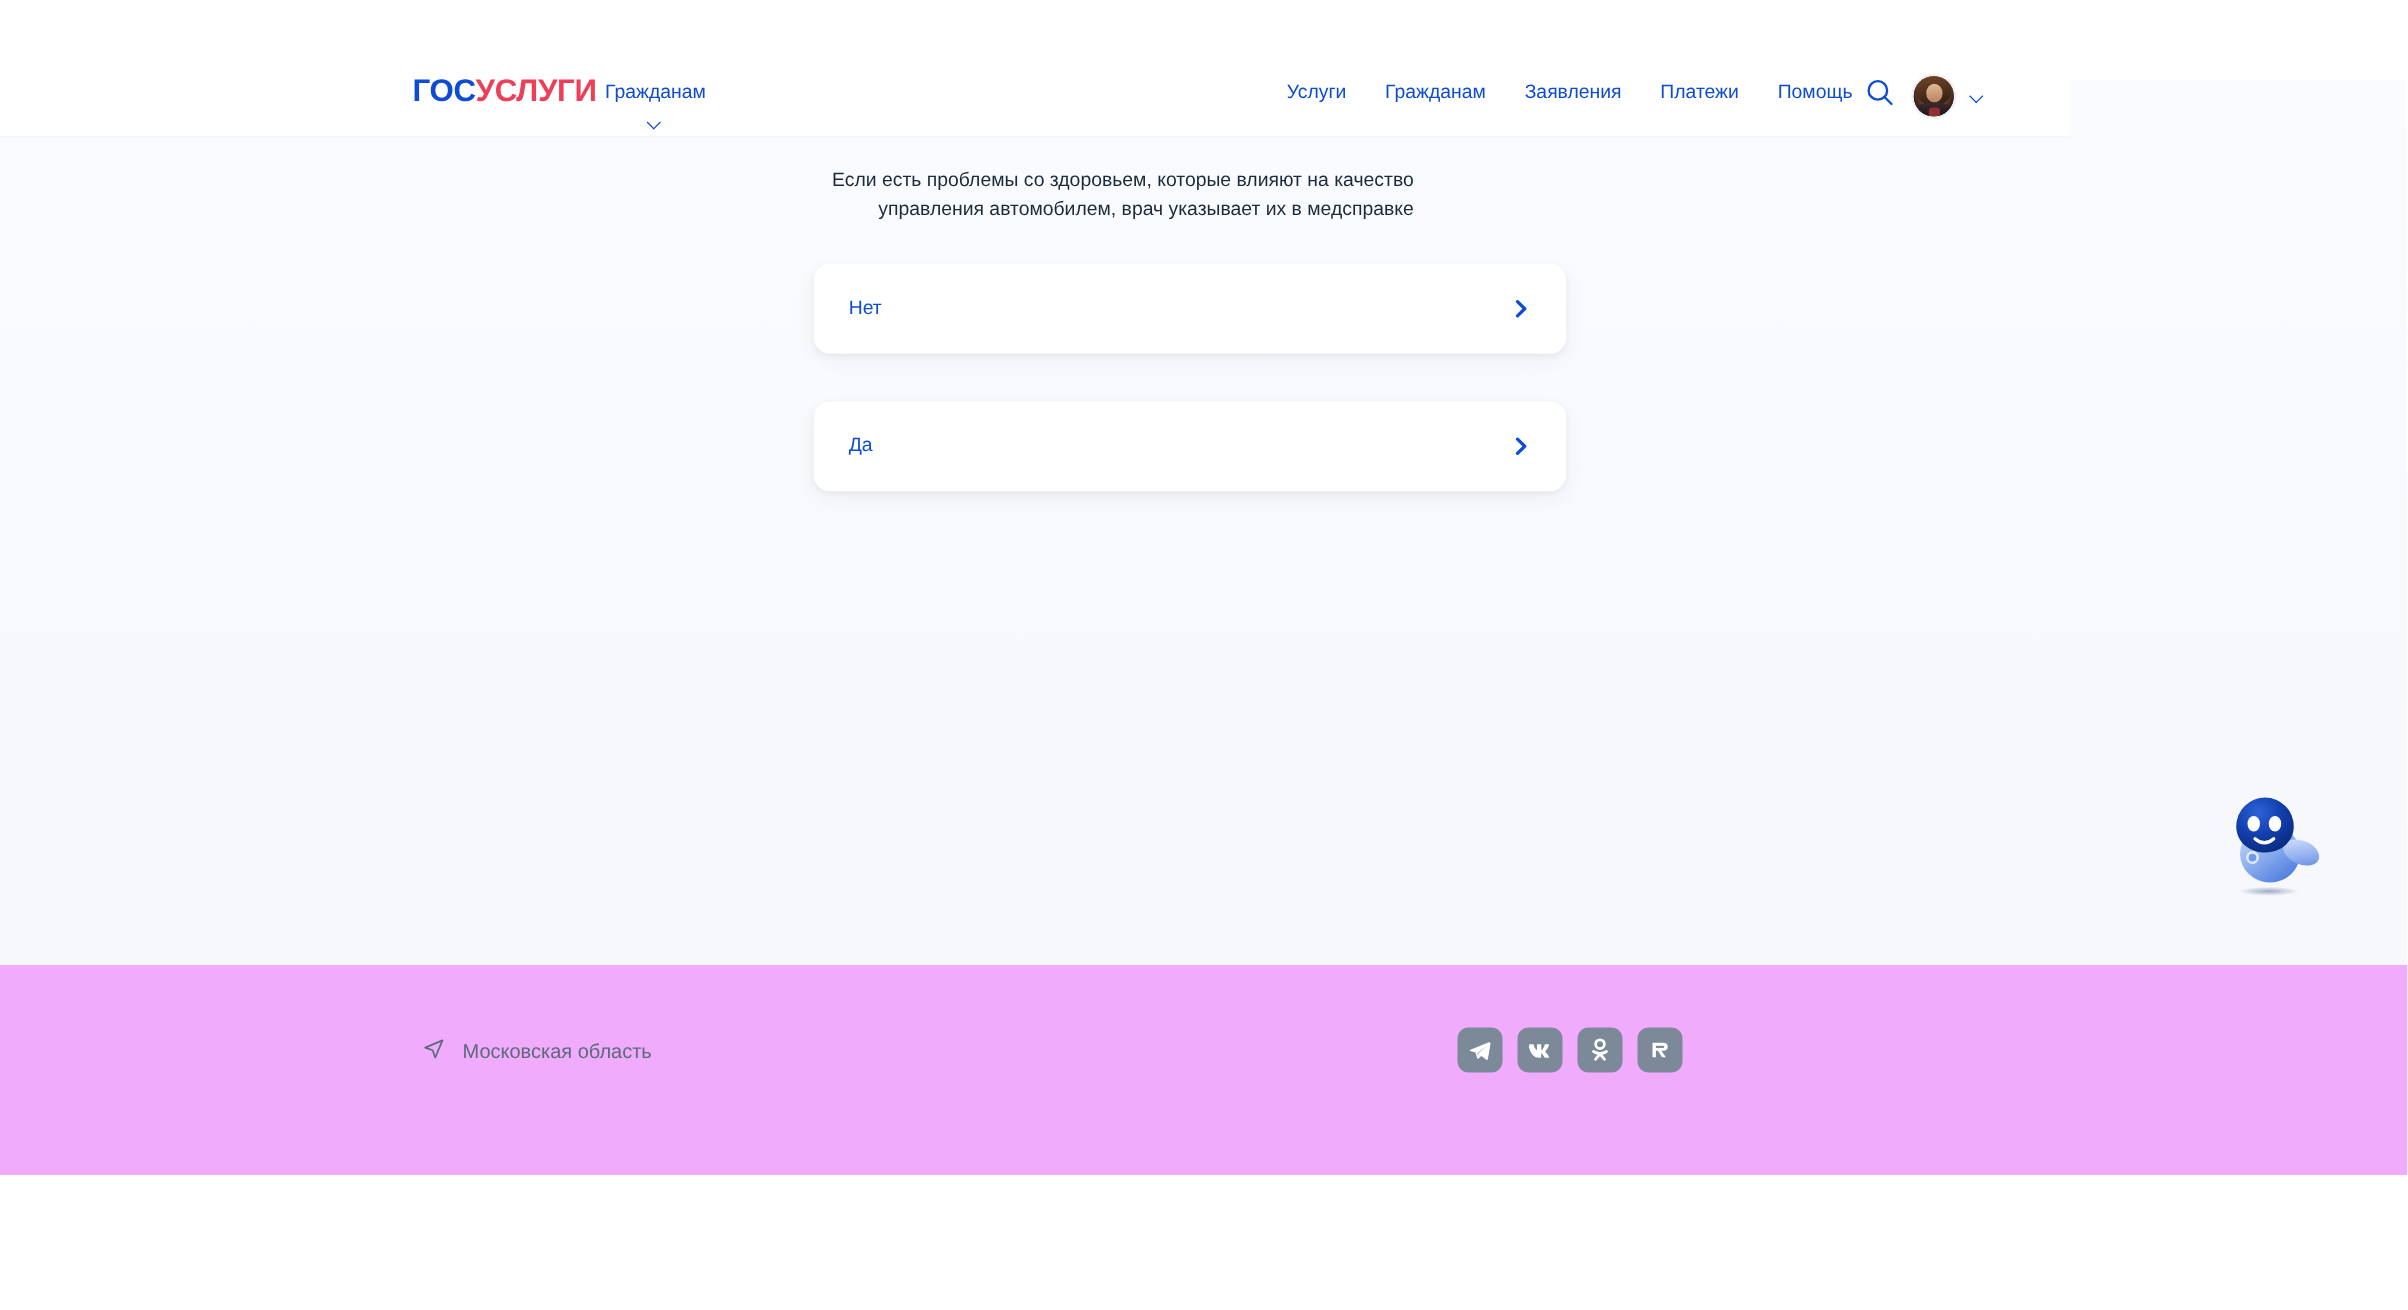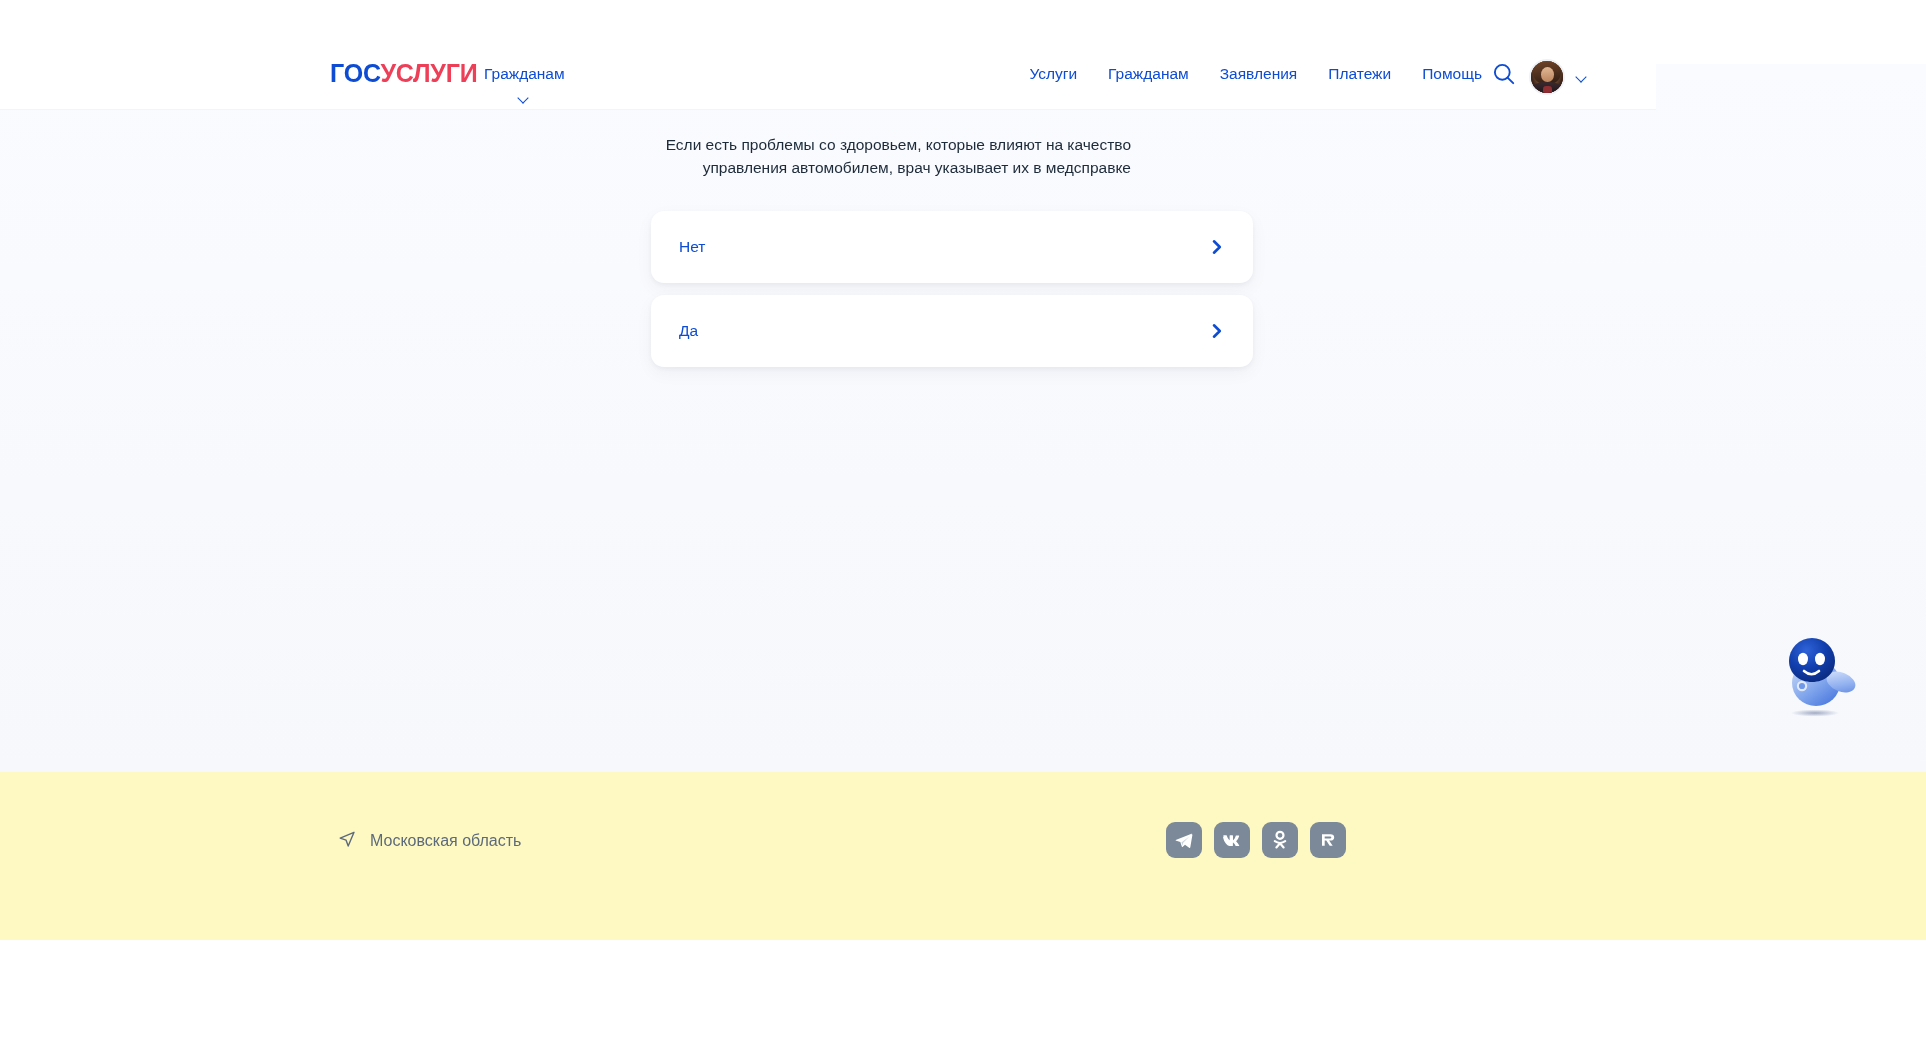--- a/index.html
+++ b/index.html
@@ -242,21 +242,21 @@
     position: relative;
     width: 602px;
     height: 72px;
     background: #ffffff;
     border-radius: 13px;
     box-shadow: 0 2px 5px rgba(11, 31, 51, 0.045),
                 0 6px 18px rgba(11, 31, 51, 0.045);
     display: flex;
     align-items: center;
     cursor: pointer;
-    margin-bottom: 12px;
+    margin-bottom: 38px;
   }
   .option-card:last-child { margin-bottom: 16px; }
 
   .option-label {
     position: absolute;
     left: 28px;
     font-size: 15.5px;
     color: #0d4cd3;
     line-height: 22px;
   }
@@ -278,21 +278,21 @@
     cursor: pointer;
     z-index: 15;
   }
 
   
   .footer {
     position: absolute;
     top: 772px; left: 0;
     width: 1926px;
     height: 168px;
-    background: #fef9c3;
+    background: #f0abfc;
   }
 
   .footer-location {
     position: absolute;
     left: 338px;
     top: 58px;
     display: flex;
     align-items: center;
     gap: 14px;
     cursor: pointer;

